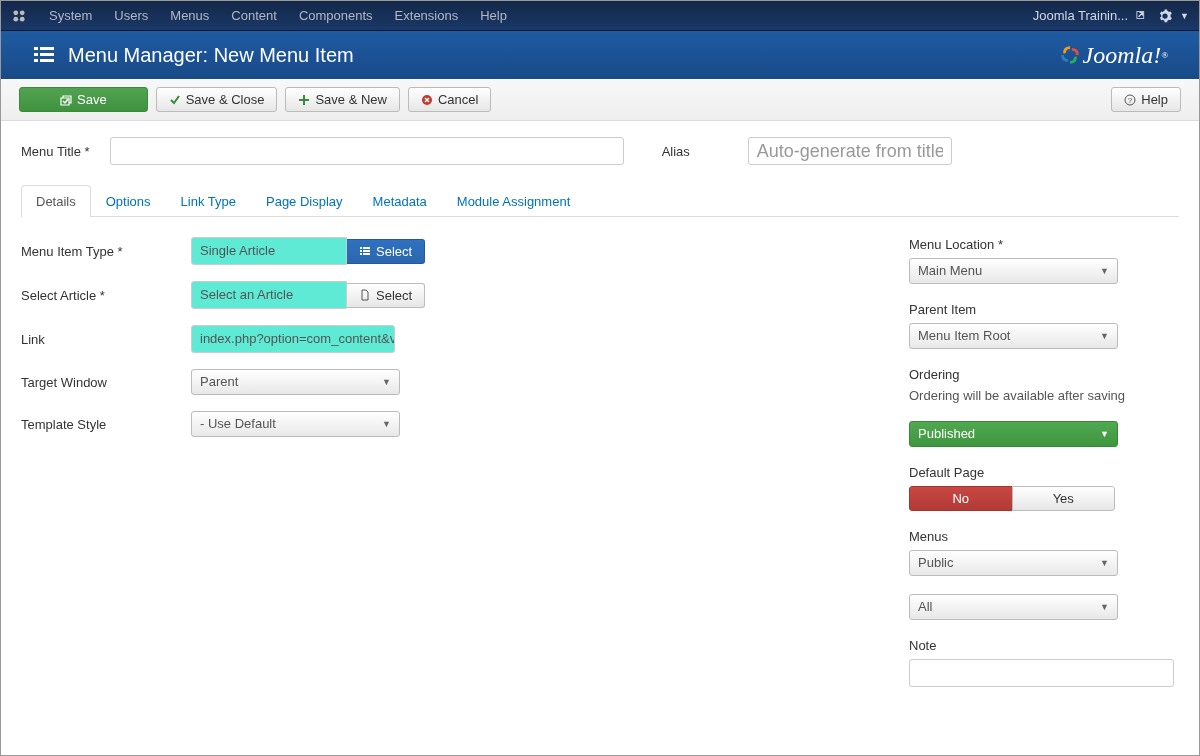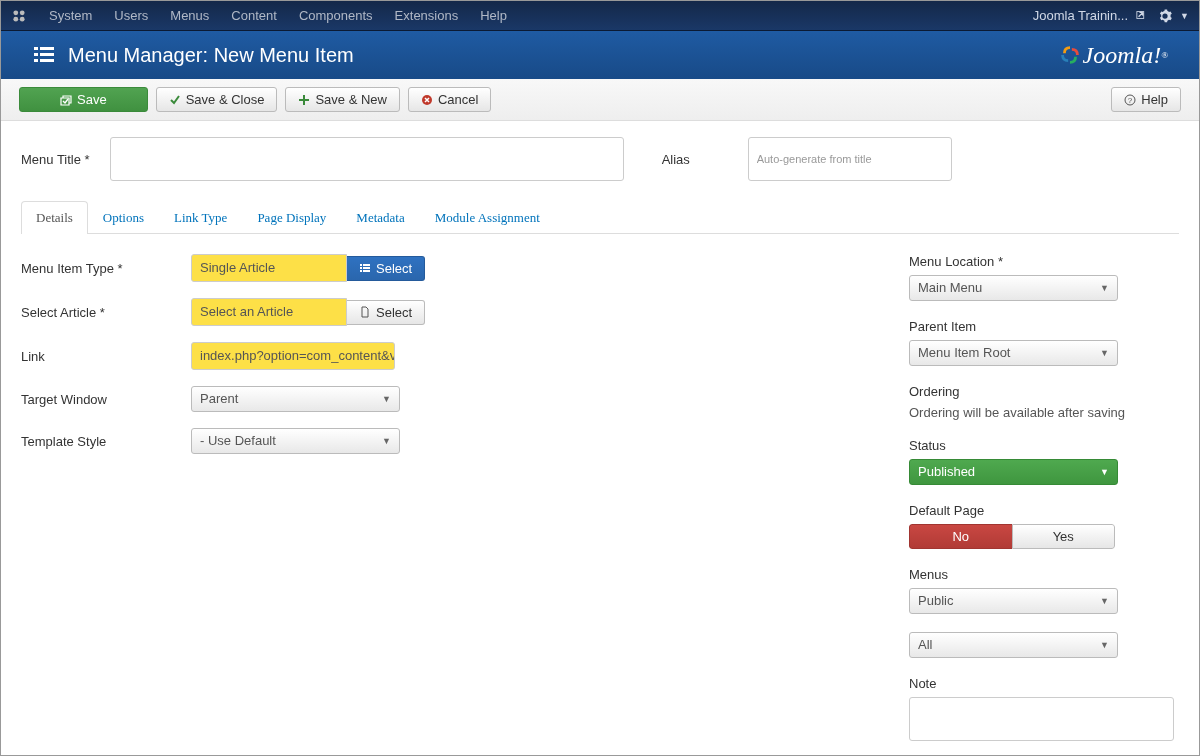--- a/index.html
+++ b/index.html
@@ -30,38 +30,38 @@
 .btn .ic { width: 12px; height: 12px; display: inline-flex; }
 .btn-success { background: linear-gradient(#51a351, #409140); border-color: #3b8b3b; color: #fff; padding: 4px 40px; }
 .btn-primary { background: linear-gradient(#2f72c1, #2a66ad); border-color: #245a9b; color: #fff; }
 .toolbar .spacer { flex: 1; }
 
 
 .content { padding: 16px 20px 0; display: flex; flex-direction: column; }
 .row-title { display: flex; align-items: center; gap: 20px; margin-bottom: 20px; }
 .row-title label { min-width: 66px; color: #333; }
 .row-title .alias-label { margin-left: 18px; }
-input[type="text"] { border: 1px solid #ccc; border-radius: 3px; padding: 5px 8px; font-size: 11px; height: 44px; background: #fff; }
+input[type="text"] { border: 1px solid #ccc; border-radius: 3px; padding: 5px 8px; font-size: 18px; height: 28px; background: #fff; }
 .menu-title-input { width: 514px; }
 .alias-input { width: 204px; }
 input::placeholder { color: #999; }
 
 
 .tabs { border-bottom: 1px solid #ddd; display: flex; gap: 0; margin-bottom: 20px; }
-.tabs .tab { padding: 8px 14px; color: #0073bb; cursor: pointer; border: 1px solid transparent; border-bottom: none; margin-bottom: -1px; font-family: Liberation Serif, serif; }
+.tabs .tab { padding: 8px 14px; color: #0073bb; cursor: pointer; border: 1px solid transparent; border-bottom: none; margin-bottom: -1px; }
 .tabs .tab.active { color: #555; border-color: #ddd; border-radius: 4px 4px 0 0; background: #fff; }
 
 
 .cols { display: flex; gap: 40px; }
 .col-main { flex: 1; }
 .col-side { width: 270px; }
 
 .form-row { display: flex; align-items: center; margin-bottom: 16px; }
 .form-row > label { width: 170px; color: #333; }
-.form-row .readonly { background: #fde047; border: 1px solid #ccc; border-radius: 3px 0 0 3px; padding: 5px 8px; width: 156px; height: 28px; color: #555; overflow: hidden; white-space: nowrap; }
+.form-row .readonly { background: #5eead4; border: 1px solid #ccc; border-radius: 3px 0 0 3px; padding: 5px 8px; width: 156px; height: 28px; color: #555; overflow: hidden; white-space: nowrap; }
 .form-row .readonly.full { border-radius: 3px; width: 204px; }
 .form-row .append-btn { border: 1px solid #245a9b; border-left: none; border-radius: 0 3px 3px 0; }
 .form-row .append-btn-plain { border: 1px solid #bbb; border-left: none; border-radius: 0 3px 3px 0; background: linear-gradient(#fff, #e6e6e6); }
 
 .select { position: relative; background: linear-gradient(#fff, #e8e8e8); border: 1px solid #bbb; border-radius: 3px; padding: 4px 24px 4px 8px; width: 209px; height: 26px; color: #555; cursor: pointer; }
 .select.green { background: linear-gradient(#4fa94f, #3f963f); border-color: #368a36; color: #fff; }
 .select .caret { position: absolute; right: 8px; top: 50%; transform: translateY(-50%); font-size: 9px; color: #666; }
 .select.green .caret { color: #fff; }
 
 .side-group { margin-bottom: 18px; }
@@ -288,21 +288,20 @@
             <span>Menu Item Root</span><span class="caret">▼</span>
           </div>
         </div>
 
         <div class="side-group">
           <label>Ordering</label>
           <div class="hint">Ordering will be available after saving</div>
         </div>
 
         <div class="side-group">
-          <label>Status</label>
           <div class="select green">
             <span>Published</span><span class="caret">▼</span>
           </div>
         </div>
 
         <div class="side-group">
           <label>Default Page</label>
           <div class="btngroup">
             <div class="half active">No</div>
             <div class="half">Yes</div>

